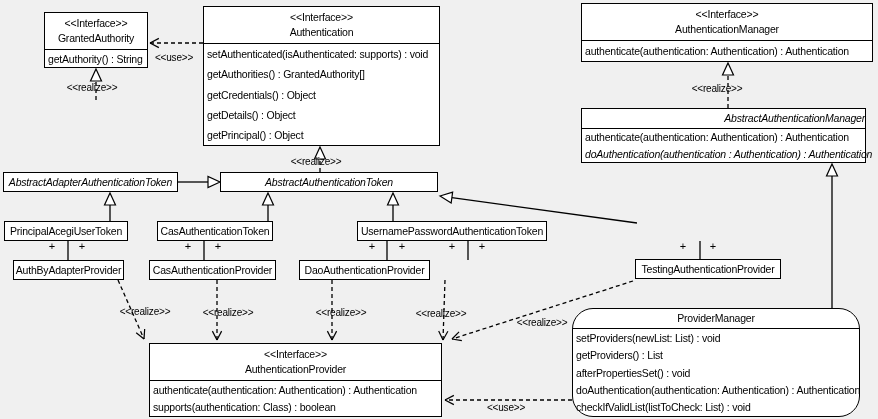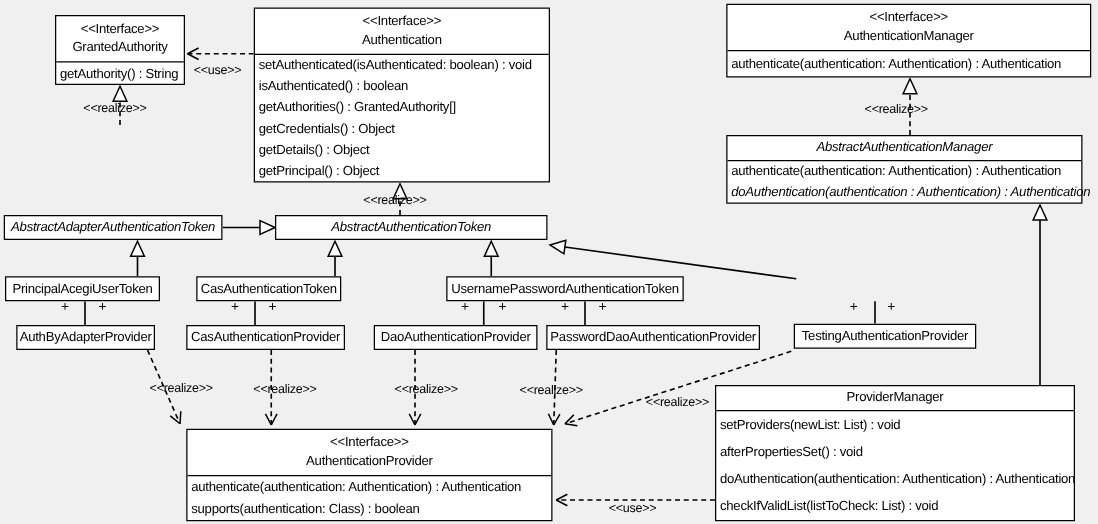--- a/index.html
+++ b/index.html
@@ -119,39 +119,38 @@
       <div class="methods">
         <div class="method">getAuthority() : String</div>
       </div>
     </div>
     <div class="cls" style="left: 203px; top: 6px; width: 237px; height: 140px;">
       <div class="hdr" style="height: 36px;">
         <div class="stereo">&lt;&lt;Interface&gt;&gt;</div>
         <div class="cname">Authentication</div>
       </div>
       <div class="methods">
-        <div class="method">setAuthenticated(isAuthenticated: boolean) : void</div>
-        <div class="method">isAuthenticated() : boolean</div>
+        <div class="method">setAuthenticated(isAuthenticated: supports) : void</div>
         <div class="method">getAuthorities() : GrantedAuthority[]</div>
         <div class="method">getCredentials() : Object</div>
         <div class="method">getDetails() : Object</div>
         <div class="method">getPrincipal() : Object</div>
       </div>
     </div>
     <div class="cls" style="left: 581px; top: 3px; width: 292px; height: 59px;">
       <div class="hdr" style="height: 36px;">
         <div class="stereo">&lt;&lt;Interface&gt;&gt;</div>
         <div class="cname">AuthenticationManager</div>
       </div>
       <div class="methods">
         <div class="method">authenticate(authentication: Authentication) : Authentication</div>
       </div>
     </div>
     <div class="cls" style="left: 581px; top: 108px; width: 285px; height: 55px;">
-      <div class="hdr" style="height: 19px;">
+      <div class="hdr" style="height: 19px; align-items: flex-end;">
         <div class="cname it">AbstractAuthenticationManager</div>
       </div>
       <div class="methods">
         <div class="method">authenticate(authentication: Authentication) : Authentication</div>
         <div class="method it">doAuthentication(authentication : Authentication) : Authentication</div>
       </div>
     </div>
     <div class="cls" style="left: 3px; top: 172px; width: 175px; height: 20px;">
       <div class="onlyname it">AbstractAdapterAuthenticationToken</div>
     </div>
@@ -169,42 +168,40 @@
     </div>
     <div class="cls" style="left: 13px; top: 260px; width: 111px; height: 20px;">
       <div class="onlyname">AuthByAdapterProvider</div>
     </div>
     <div class="cls" style="left: 149px; top: 260px; width: 127px; height: 20px;">
       <div class="onlyname">CasAuthenticationProvider</div>
     </div>
     <div class="cls" style="left: 299px; top: 260px; width: 131px; height: 20px;">
       <div class="onlyname">DaoAuthenticationProvider</div>
     </div>
-    <div class="cls" style="left: 437px; top: 260px; width: 171px; height: 20px;">
-      <div class="onlyname">PasswordDaoAuthenticationProvider</div>
-    </div>
     <div class="cls" style="left: 635px; top: 259px; width: 146px; height: 20px;">
       <div class="onlyname">TestingAuthenticationProvider</div>
     </div>
     <div class="cls" style="left: 149px; top: 343px; width: 293px; height: 74px;">
       <div class="hdr" style="height: 36px;">
         <div class="stereo">&lt;&lt;Interface&gt;&gt;</div>
         <div class="cname">AuthenticationProvider</div>
       </div>
       <div class="methods">
         <div class="method">authenticate(authentication: Authentication) : Authentication</div>
         <div class="method">supports(authentication: Class) : boolean</div>
       </div>
     </div>
-    <div class="cls" style="left: 572px; top: 308px; width: 288px; height: 109px;">
+    <div class="cls" style="left: 572px; top: 308px; width: 288px; height: 109px; border-radius: 21px;">
       <div class="hdr" style="height: 19px;">
         <div class="cname">ProviderManager</div>
       </div>
       <div class="methods">
         <div class="method">setProviders(newList: List) : void</div>
+        <div class="method">getProviders() : List</div>
         <div class="method">afterPropertiesSet() : void</div>
         <div class="method">doAuthentication(authentication: Authentication) : Authentication</div>
         <div class="method">checkIfValidList(listToCheck: List) : void</div>
       </div>
     </div>
     <span class="elabel" style="left: 174px; top: 57px;">&lt;&lt;use&gt;&gt;</span>
     <span class="elabel" style="left: 92px; top: 87px;">&lt;&lt;realize&gt;&gt;</span>
     <span class="elabel" style="left: 717px; top: 88px;">&lt;&lt;realize&gt;&gt;</span>
     <span class="elabel" style="left: 316px; top: 161px;">&lt;&lt;realize&gt;&gt;</span>
     <span class="elabel" style="left: 145px; top: 311px;">&lt;&lt;realize&gt;&gt;</span>

